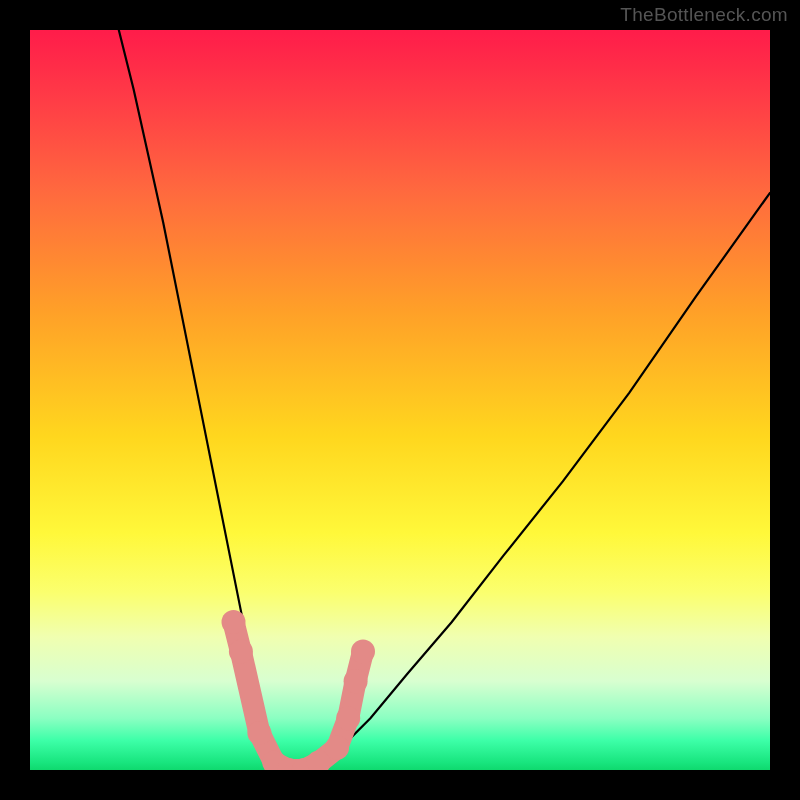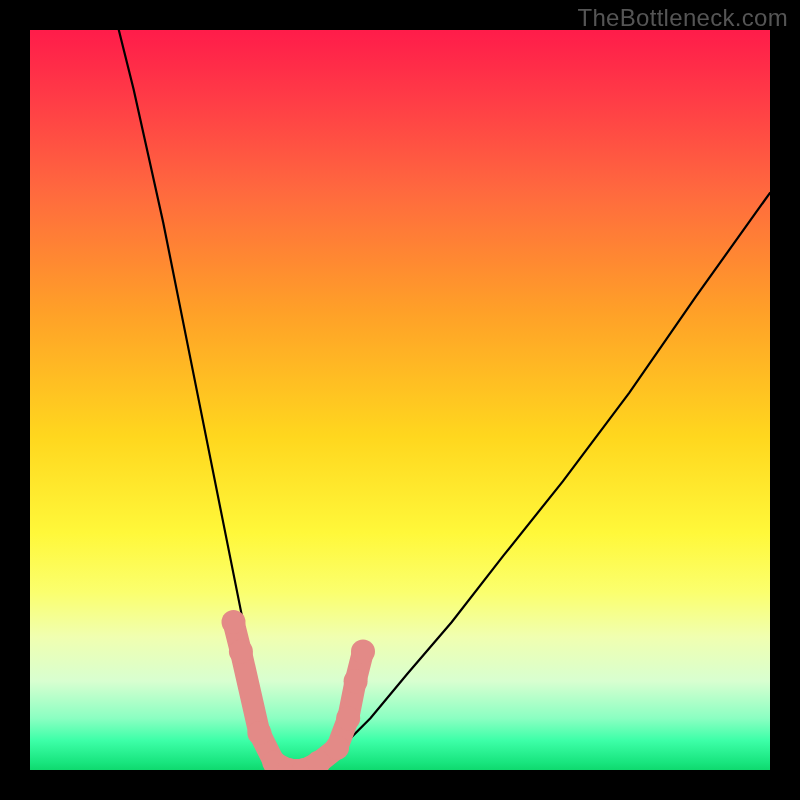--- a/index.html
+++ b/index.html
@@ -40,21 +40,21 @@
       #3dffa8 96%,
       #18e57e 99%,
       #0fd96e 100%
     );
   }
   .watermark {
     position: absolute;
     top: 4px;
     right: 12px;
     color: #555;
-    font-size: 24px;
+    font-size: 19px;
     font-weight: 500;
     letter-spacing: 0.3px;
     font-family: Arial, Helvetica, sans-serif;
   }
   svg.curve-layer {
     position: absolute;
     top: 0;
     left: 0;
     width: 740px;
     height: 740px;

